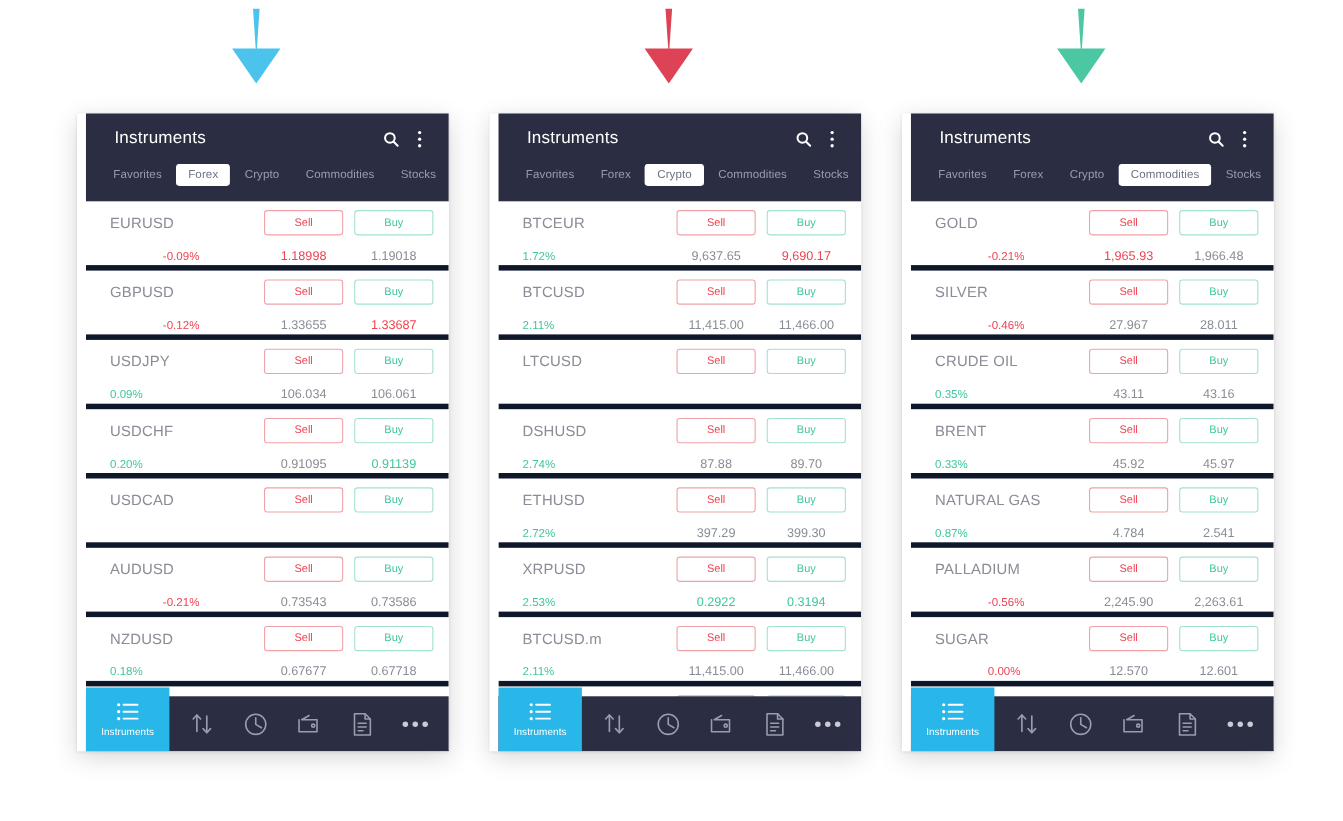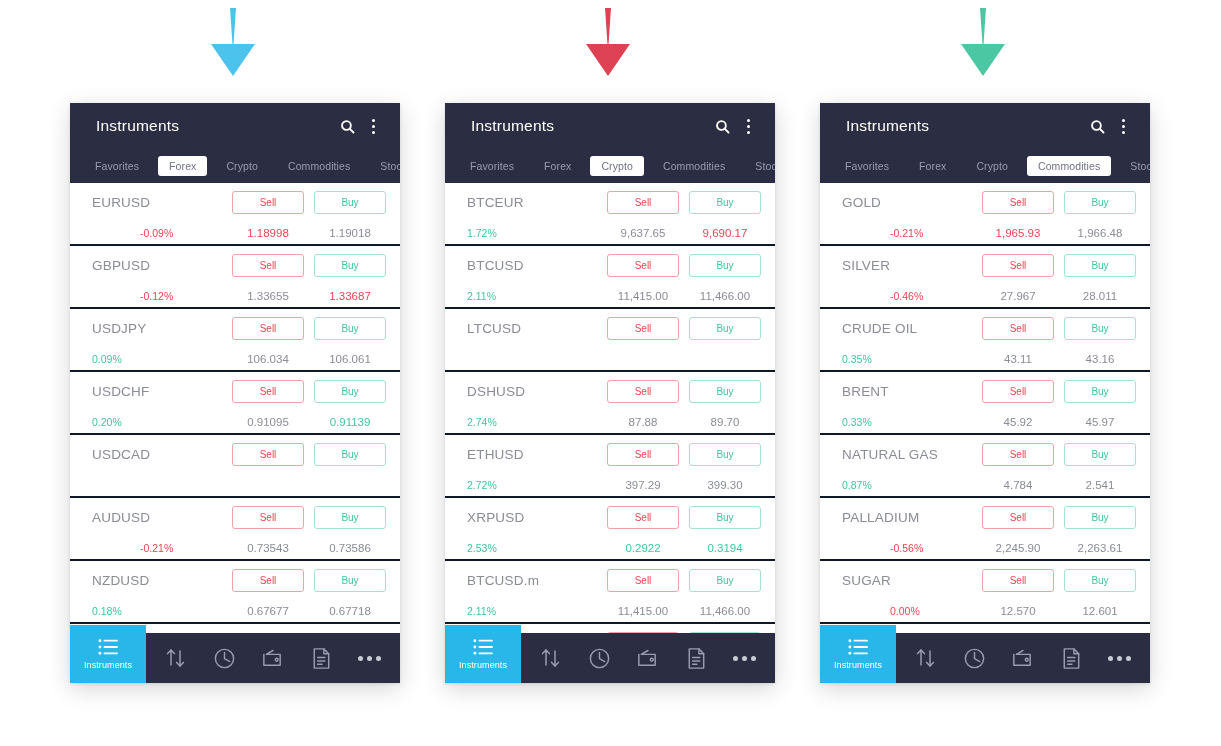--- a/index.html
+++ b/index.html
@@ -29,20 +29,21 @@
     border-top:32px solid currentColor;
   }
 
   
   .phone{
     position:absolute;
     width:330px;height:580px;
     background:#ffffff;
     box-shadow:0 6px 22px rgba(0,0,0,.16), 0 1px 3px rgba(0,0,0,.10);
     overflow:hidden;
+    padding-left:8px;
   }
   .app{position:relative;width:100%;height:100%;overflow:hidden;}
 
   
   .hdr{
     background:#2b2d42;
     height:80px;
     position:relative;
   }
   .hdr-top{
@@ -54,40 +55,40 @@
     flex:1;
   }
   .ico-btn{
     width:26px;height:26px;display:flex;align-items:center;justify-content:center;
     color:#ffffff;
   }
   .dots-v{display:flex;flex-direction:column;gap:3px;align-items:center;}
   .dots-v i{display:block;width:3px;height:3px;border-radius:50%;background:#fff;}
 
   .tabs{
-    height:34px;display:flex;align-items:center;
-    padding-left:14px;gap:8px;
+    height:34px;display:flex;align-items:flex-start;
+    padding-left:14px;gap:2px;
     overflow:hidden;white-space:nowrap;
   }
   .tab{
     font-size:10.5px;color:#9a9cb0;
     padding:4px 11px;border-radius:3px;
     letter-spacing:.1px;
   }
   .tab.active{background:#ffffff;color:#6f7186;}
 
   
   .list{
     background:#fff;
     height:500px;
     overflow:hidden;
   }
   .row{
     height:63px;
-    border-bottom:2px solid #0f172a;
+    border-bottom:5px solid #0f172a;
     position:relative;
     padding:0 14px 0 22px;
     box-sizing:border-box;
   }
   .row-top{
     display:flex;align-items:center;
     height:38px;
   }
   .sym{
     font-size:13.5px;color:#8a8c96;flex:1;letter-spacing:.2px;

